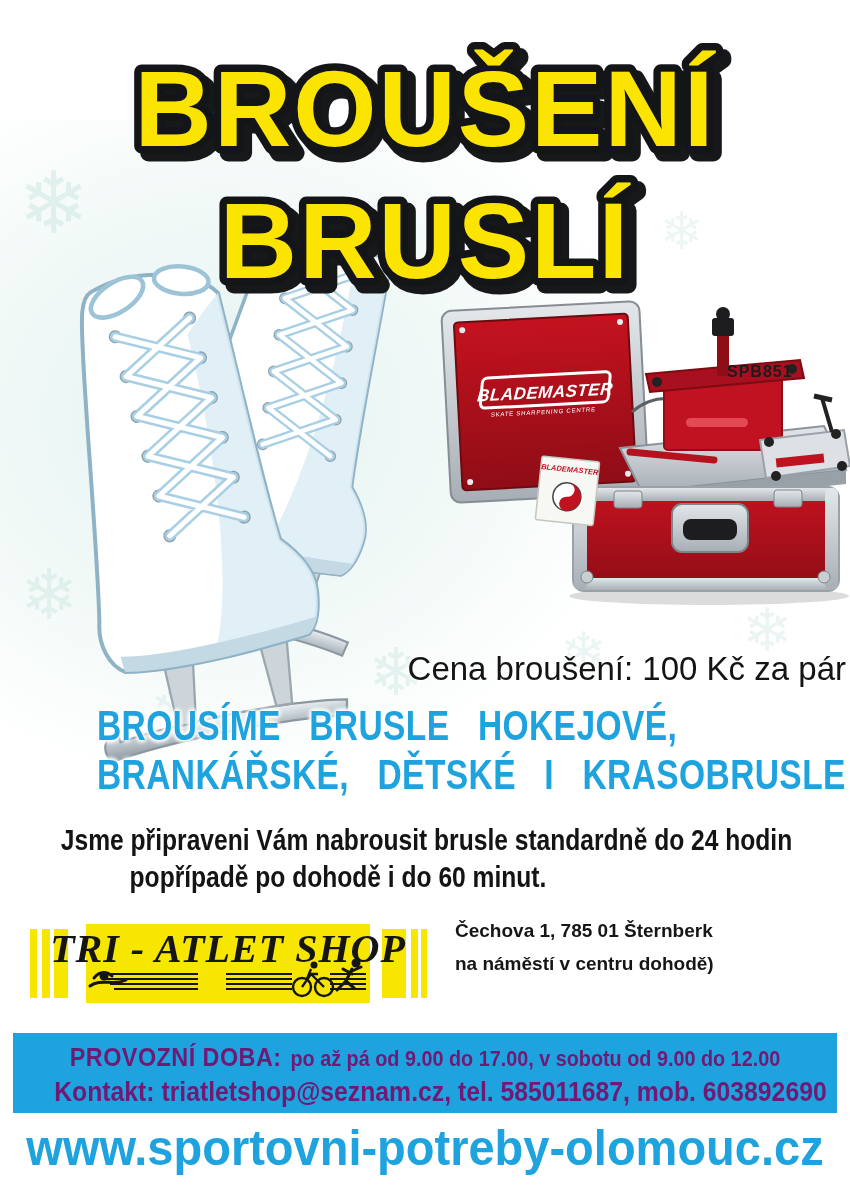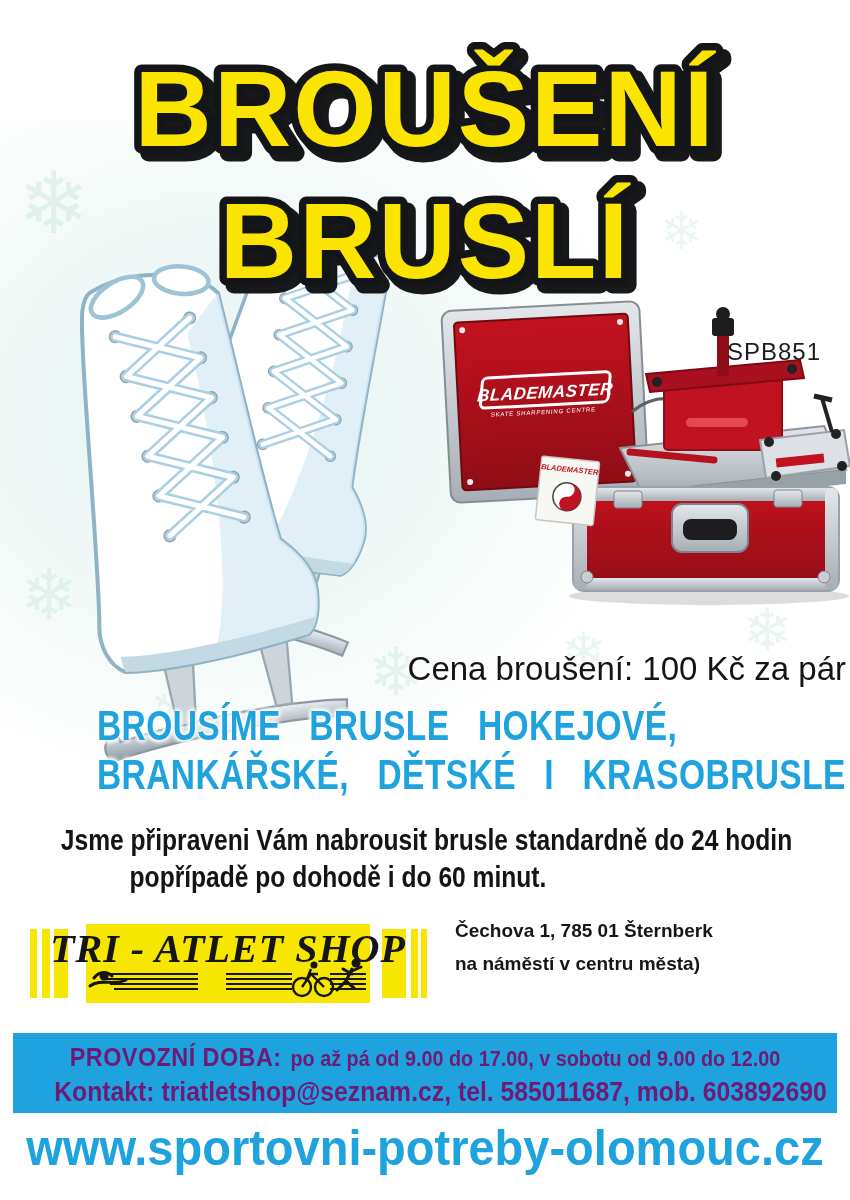--- a/index.html
+++ b/index.html
@@ -22,22 +22,23 @@
   .title-svg{position:absolute; left:0; top:26px; width:850px; height:278px; z-index:4;}
   .title-svg text{
     font-family:"Liberation Sans", sans-serif; font-weight:bold; font-size:107px; letter-spacing:2px;
   }
   .t-shadow{fill:#17181a; stroke:#17181a; stroke-width:17px; stroke-linejoin:round;}
   .t-main{fill:#fbe400; stroke:#141518; stroke-width:15px; stroke-linejoin:round; paint-order:stroke fill;}
   .skates-svg{position:absolute; left:-18px; top:138px; width:548px; height:628px; z-index:1;}
   .machine-wrap{position:absolute; left:424px; top:290px; width:426px; height:318px; z-index:2;}
   .machine-svg{position:absolute; left:0; top:0; width:100%; height:100%;}
   .model-label{
-    position:absolute; left:303px; top:48px; font-size:24px; color:#1c1c1c; letter-spacing:1px;
+    position:absolute; left:303px; top:73px; font-size:16px; color:#1c1c1c; letter-spacing:1px;
     z-index:3;
+    font-weight:bold;
   }
   .price-line{
     position:absolute; right:4px; top:650px; z-index:4;
     font-size:33px; font-weight:normal; color:#141414;
     text-shadow:0 0 6px #fff, 0 0 6px #fff;
   }
   .services{position:absolute; left:16px; top:701px; width:736px; text-align:center; z-index:4; color:#1fa3df; font-weight:bold;}
   .services .line{
     font-size:43px; line-height:49px; white-space:nowrap;
     display:block; transform:scaleX(0.78); transform-origin:50% 50%;
@@ -276,21 +277,21 @@
     <g stroke="#151515" stroke-width="3" fill="none" stroke-linecap="round">
       <circle cx="326" cy="39" r="4.5" fill="#151515" stroke="none"></circle>
       <path d="M322,45 L316,57"></path>
       <path d="M322,47 L331,43 M322,50 L313,45"></path>
       <path d="M316,57 L324,64 M316,57 L307,66"></path>
     </g>
   </svg>
 
   <div class="address">
     <div>Čechova 1, 785 01 Šternberk</div>
-    <div>na náměstí v centru města)</div>
+    <div>na náměstí v centru dohodě)</div>
   </div>
 
   <div class="info-bar">
     <div class="info-line1">
       <span class="hours-label">PROVOZNÍ DOBA:</span><span class="hours-text">po až pá od 9.00 do 17.00, v sobotu od 9.00 do 12.00</span>
     </div>
     <div class="info-line2">Kontakt: triatletshop@seznam.cz, tel. 585011687, mob. 603892690</div>
   </div>
 
   <div class="website">www.sportovni-potreby-olomouc.cz</div>

